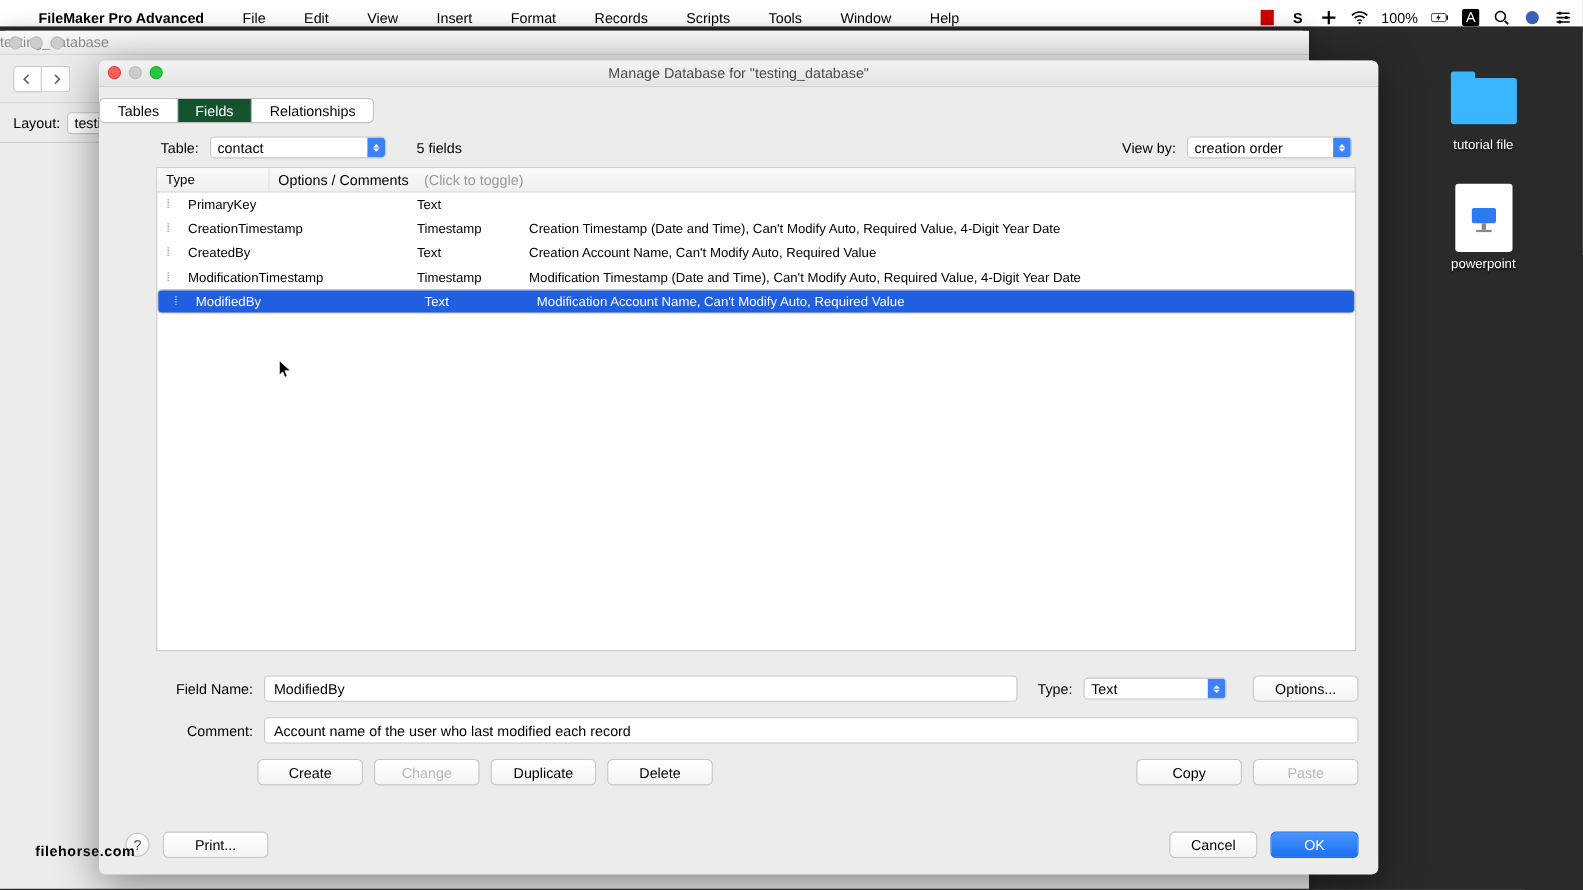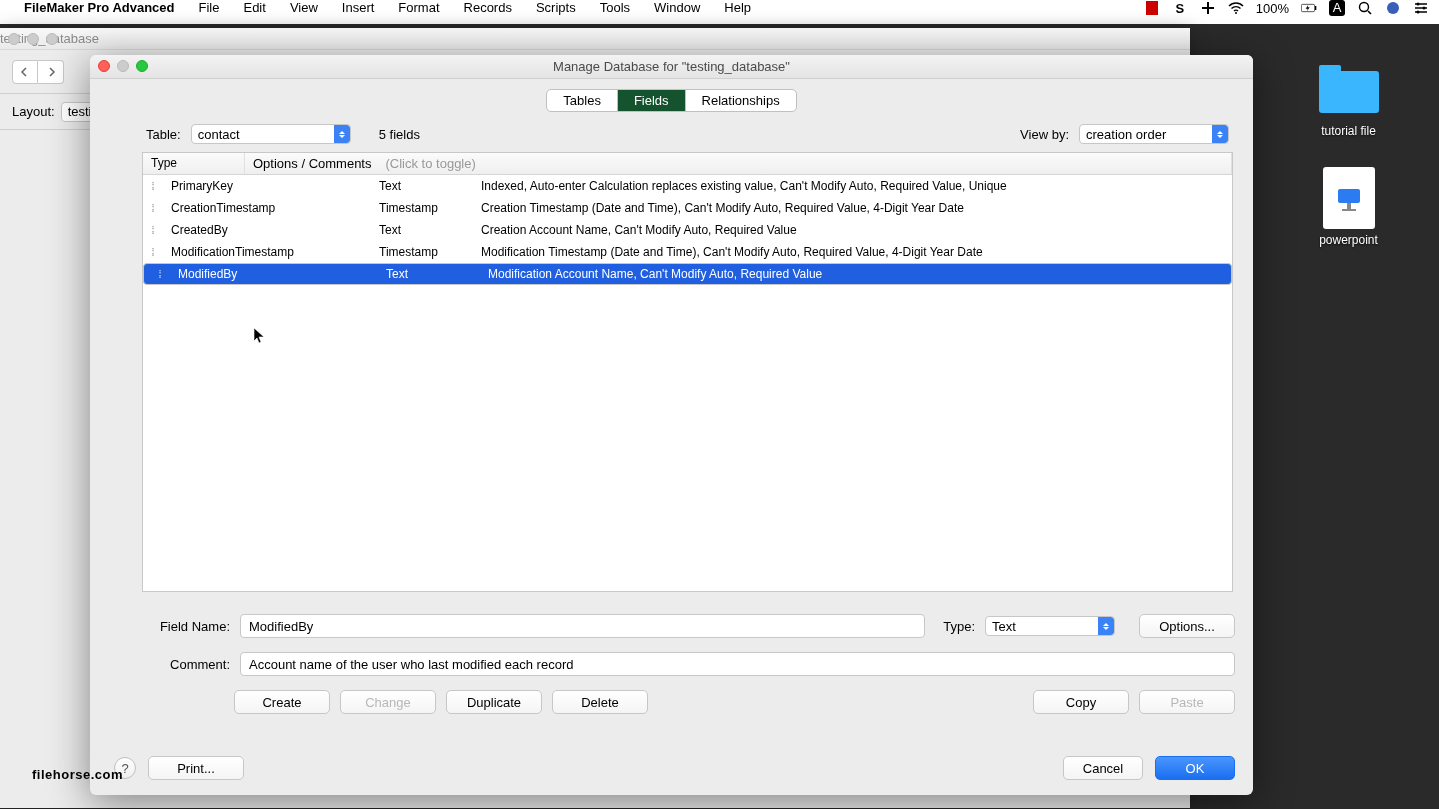--- a/index.html
+++ b/index.html
@@ -1,17 +1,17 @@
 <!DOCTYPE html>
 <html><head>
 <meta charset="utf-8">
 <style>
 *{box-sizing:border-box;margin:0;padding:0;font-family:-apple-system,"Helvetica Neue",Arial,sans-serif;font-size:13px;color:#000;-webkit-font-smoothing:antialiased}
 body{width:1439px;height:809px;background:#2a2a2a;overflow:hidden;position:relative}
-.menubar{position:absolute;top:0;left:0;right:0;height:24px;background:#fff;display:flex;align-items:flex-start;padding:0 10px;gap:4px}
+.menubar{position:absolute;top:0;left:0;right:0;height:24px;background:#fff;display:flex;align-items:flex-end;padding:0 10px;gap:15px}
 .menubar .apple{font-size:16px;margin-right:10px}
 .menubar .appname{font-weight:700;margin-right:10px}
 .menubar .mitem{padding:0 10px;cursor:default}
 .menubar .spacer{flex:1}
 .menubar .right{display:flex;align-items:center;gap:12px}
 .menubar .right span{font-size:13px}
 .menubar .micon{width:16px;height:16px;display:inline-flex;align-items:center;justify-content:center}
 .micon svg{width:16px;height:16px}
 .bgwin{position:absolute;top:28px;left:0;width:1190px;height:780px;background:#ececec;border-radius:6px 6px 0 0;box-shadow:0 2px 20px rgba(0,0,0,.3)}
 .bgwin .titlebar{height:22px;display:flex;align-items:center;position:relative;border-bottom:1px solid #d8d8d8;background:linear-gradient(#f8f8f8,#eaeaea)}
@@ -29,21 +29,21 @@
 .sel .arr::before,.sel .arr::after{content:"";width:0;height:0;border-left:3px solid transparent;border-right:3px solid transparent}
 .sel .arr::before{border-bottom:3px solid #fff}
 .sel .arr::after{border-top:3px solid #fff;margin-top:1px}
 .dialog{position:absolute;top:55px;left:90px;width:1163px;height:740px;background:#ececec;border-radius:6px;box-shadow:0 8px 40px rgba(0,0,0,.45);display:flex;flex-direction:column}
 .dialog .titlebar{height:24px;display:flex;align-items:center;justify-content:center;position:relative;background:linear-gradient(#f3f3f3,#e4e4e4);border-bottom:1px solid #d0d0d0;border-radius:6px 6px 0 0}
 .dialog .titlebar .traffic{position:absolute;left:8px;top:5px;display:flex;gap:7px}
 .dialog .titlebar .traffic .dot.r{background:#ff5f57;border-color:#e24138}
 .dialog .titlebar .traffic .dot.y{background:#ccc;border-color:#bbb}
 .dialog .titlebar .traffic .dot.g{background:#28c840;border-color:#1dad2b}
 .dialog .dtitle{color:#4a4a4a}
-.tabbar{display:flex;justify-content:center;padding:10px 0 8px}
+.tabbar{display:flex;justify-content:flex-start;padding:10px 0 8px}
 .seg{display:flex;border:1px solid #c0c0c0;border-radius:5px;overflow:hidden;background:#fff}
 .seg .t{padding:3px 16px;border-right:1px solid #c0c0c0;cursor:default}
 .seg .t:last-child{border-right:0}
 .seg .t.active{background:#14532d;color:#fff}
 .row1{display:flex;align-items:center;padding:4px 24px 8px 56px;gap:10px}
 .row1 .lbl{font-size:13px}
 .row1 .sp{flex:1}
 .tablewrap{margin:0 20px 0 52px;border:1px solid #c8c8c8;background:#fff;height:440px;display:flex;flex-direction:column}
 .thead{display:flex;background:linear-gradient(#fbfbfb,#efefef);border-bottom:1px solid #d5d5d5;height:22px}
 .th{padding:3px 8px;font-size:12px;border-right:1px solid #e0e0e0}
@@ -227,21 +227,20 @@
   <div class="tablewrap">
     <div class="thead">
       <div class="th h2">Type</div>
       <div class="th h3"><span>Options / Comments</span><span class="hint">(Click to toggle)</span></div>
     </div>
     <div class="tbody" id="tbody">
         <div class="trow">
           <div class="td c0">⁞</div>
           <div class="td c1">PrimaryKey</div>
           <div class="td c2">Text</div>
-          <div class="td c3">Indexed, Auto-enter Calculation replaces existing value, Can't Modify Auto, Required Value, Unique</div>
         </div>
         <div class="trow">
           <div class="td c0">⁞</div>
           <div class="td c1">CreationTimestamp</div>
           <div class="td c2">Timestamp</div>
           <div class="td c3">Creation Timestamp (Date and Time), Can't Modify Auto, Required Value, 4-Digit Year Date</div>
         </div>
         <div class="trow">
           <div class="td c0">⁞</div>
           <div class="td c1">CreatedBy</div>

